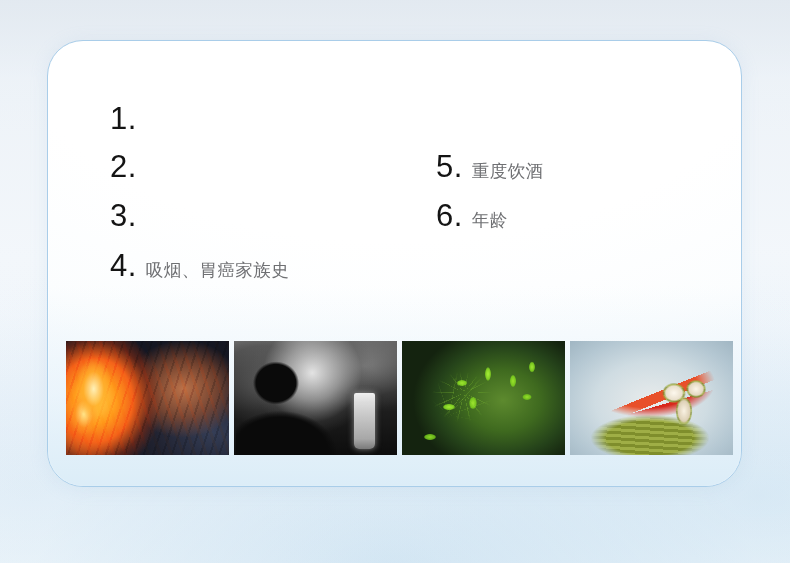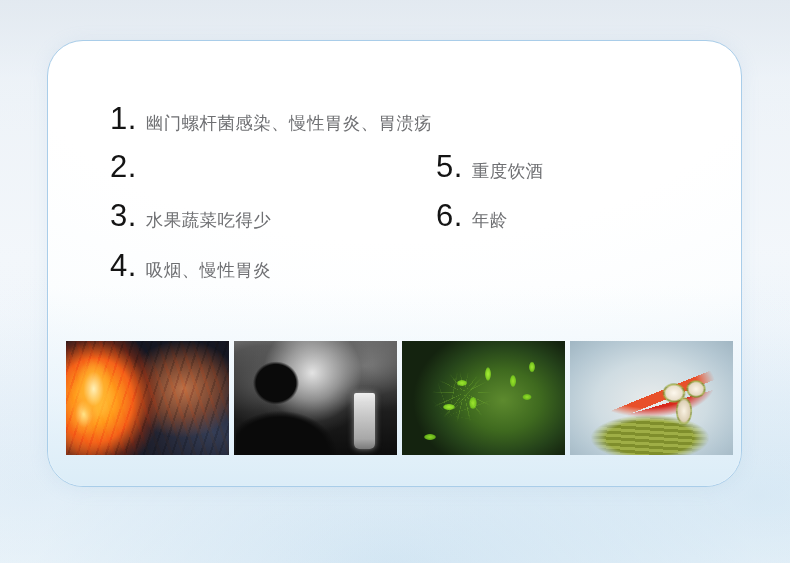--- a/index.html
+++ b/index.html
@@ -265,35 +265,33 @@
 <body>
 
 <div id="page">
 
   <div id="card">
 
     <div id="risk-list">
 
       <div class="risk-item" id="item-1">
         <span class="risk-num">1.</span>
-        <span class="risk-text">幽门螺杆菌感染、慢性胃炎、胃溃疡</span>
       </div>
 
       <div class="risk-item" id="item-2">
         <span class="risk-num">2.</span>
       </div>
 
       <div class="risk-item" id="item-3">
         <span class="risk-num">3.</span>
-        <span class="risk-text">水果蔬菜吃得少</span>
       </div>
 
       <div class="risk-item" id="item-4">
         <span class="risk-num">4.</span>
-        <span class="risk-text">吸烟、慢性胃炎</span>
+        <span class="risk-text">吸烟、胃癌家族史</span>
       </div>
 
       <div class="risk-item" id="item-5">
         <span class="risk-num">5.</span>
         <span class="risk-text">重度饮酒</span>
       </div>
 
       <div class="risk-item" id="item-6">
         <span class="risk-num">6.</span>
         <span class="risk-text">年龄</span>

